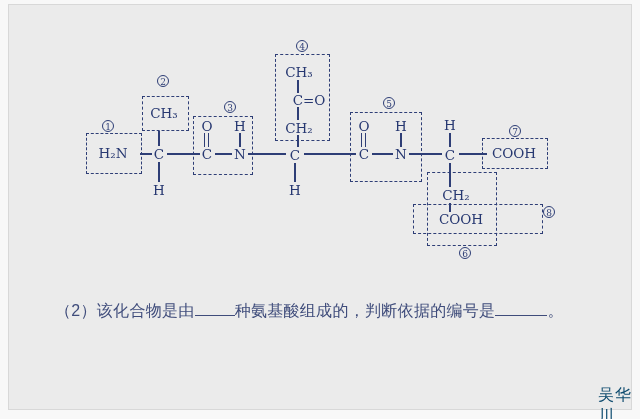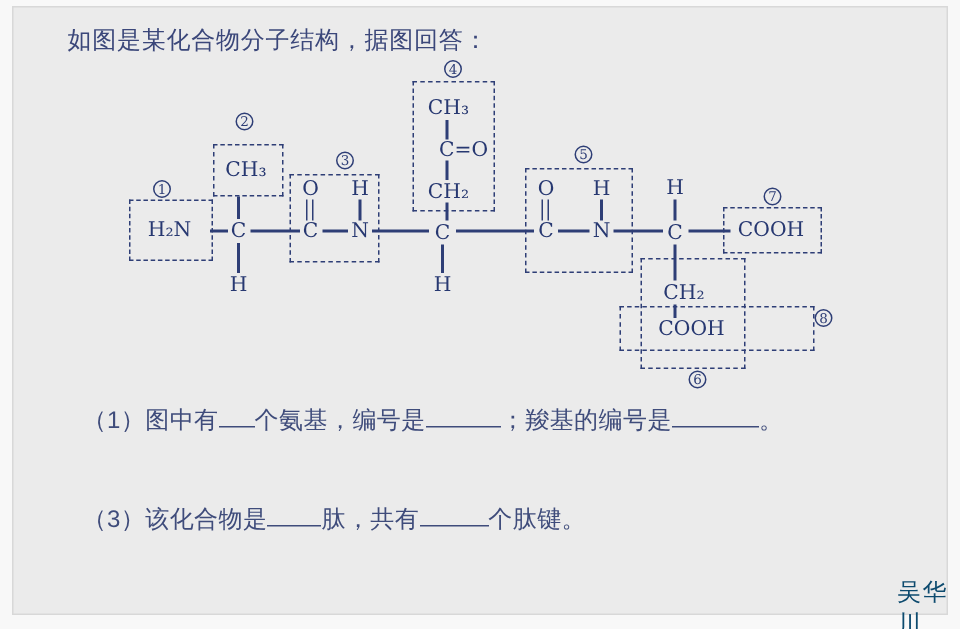--- a/index.html
+++ b/index.html
@@ -28,21 +28,20 @@
   .blank{display:inline-block;height:13px;border-bottom:1.5px solid #3f4c7b;}
   .watermark{position:absolute;left:598px;top:385px;font-size:16px;
     color:#0c4a6e;letter-spacing:1px;}
 </style>
 </head>
 <body>
 
 <div class="panel"></div>
 <div class="stage">
 
-  <div class="title">如图是某化合物分子结构，据图回答：</div>
 
   <div>
 
     <div class="dbox" style="left:86px;top:133px;width:54px;height:39px"></div>
     <div class="dbox" style="left:142px;top:96px;width:45px;height:33px"></div>
     <div class="dbox" style="left:193px;top:116px;width:58px;height:57px"></div>
     <div class="dbox" style="left:275px;top:54px;width:53px;height:85px"></div>
     <div class="dbox" style="left:350px;top:112px;width:70px;height:68px"></div>
     <div class="dbox" style="left:427px;top:172px;width:68px;height:72px"></div>
     <div class="dbox" style="left:482px;top:138px;width:64px;height:29px"></div>
@@ -98,21 +97,18 @@
     <span class="atom" style="left:364px;top:154px">C</span>
     <span class="atom" style="left:401px;top:126px">H</span>
     <span class="atom" style="left:401px;top:154px">N</span>
     <span class="atom" style="left:450px;top:125px">H</span>
     <span class="atom" style="left:450px;top:155px">C</span>
     <span class="atom" style="left:514px;top:153px">COOH</span>
     <span class="atom" style="left:456px;top:195px">CH₂</span>
     <span class="atom" style="left:461px;top:219px">COOH</span>
   </div>
 
-  <div class="q" style="top:270px">
-    <span>（1）</span><span>图中有</span><span class="blank" style="width:24px"></span><span>个氨基，编号是</span><span class="blank" style="width:50px"></span><span>；羧基的编号是</span><span class="blank" style="width:58px"></span><span>。</span>
-  </div>
-  <div class="q" style="top:336px">
-    <span>（3）</span><span>该化合物是</span><span class="blank" style="width:36px"></span><span>肽，共有</span><span class="blank" style="width:46px"></span><span>个肽键。</span>
+  <div class="q" style="top:301px">
+    <span>（2）</span><span>该化合物是由</span><span class="blank" style="width:40px"></span><span>种氨基酸组成的，判断依据的编号是</span><span class="blank" style="width:52px"></span><span>。</span>
   </div>
 
   <div class="watermark">吴华川</div>
 </div>
 
 </body></html>

